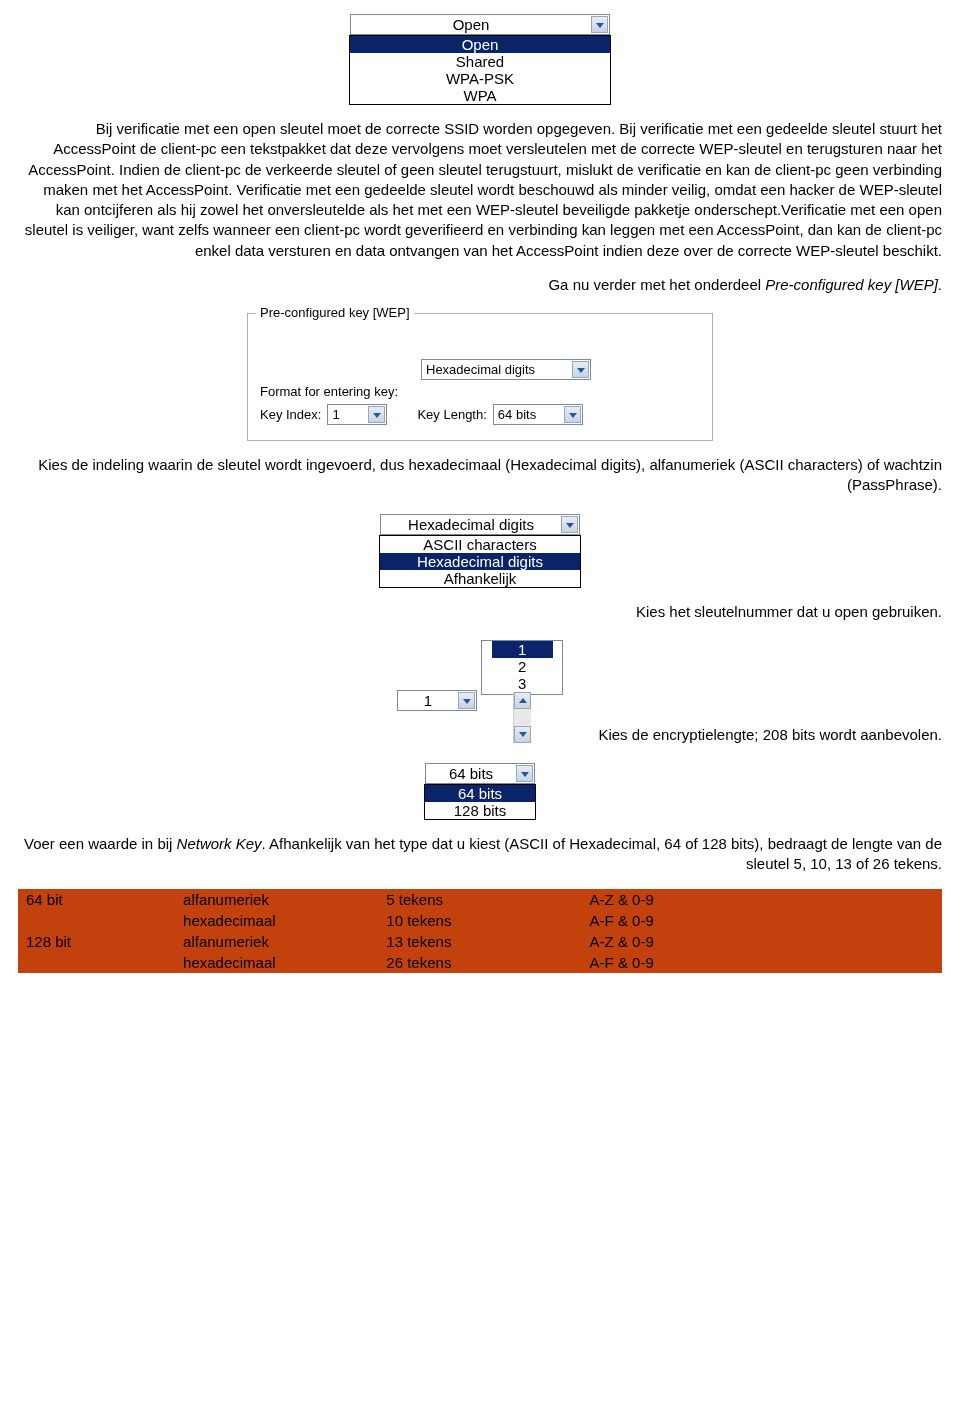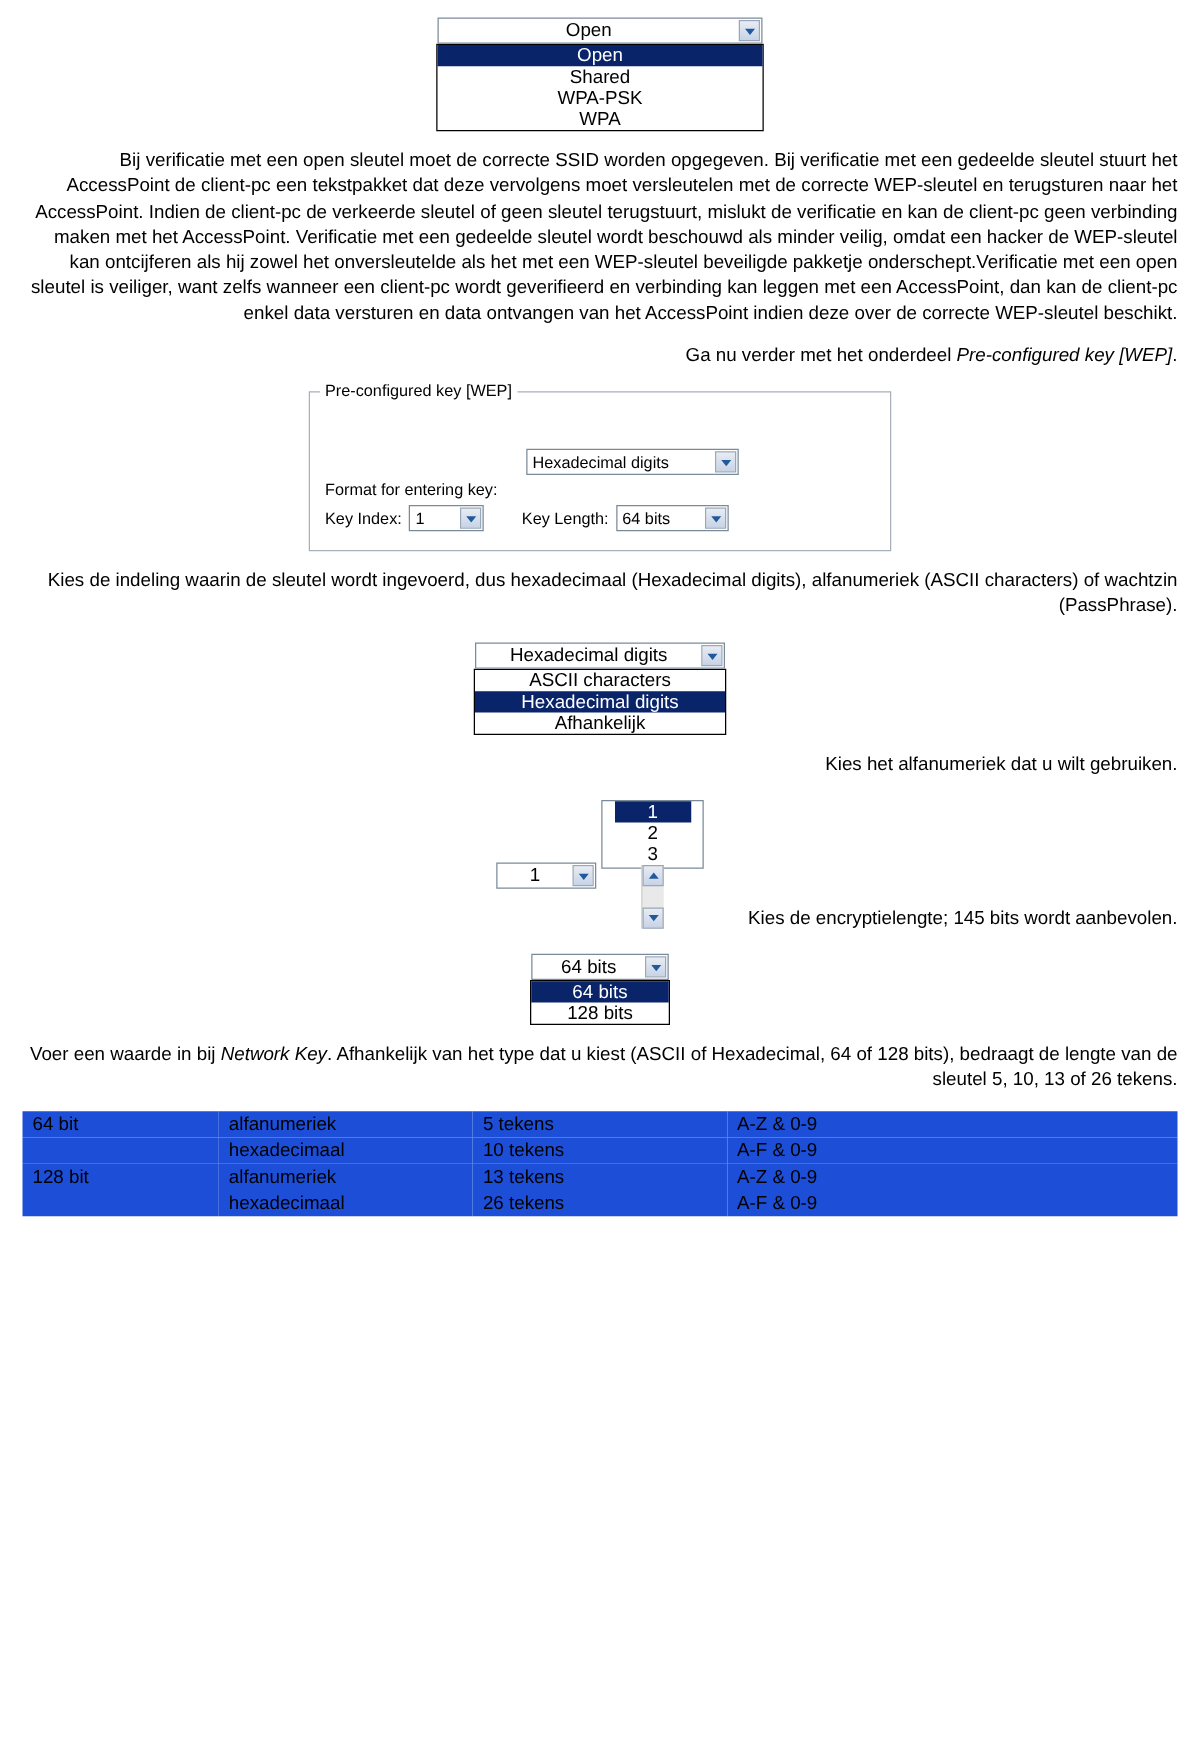--- a/index.html
+++ b/index.html
@@ -84,21 +84,21 @@
   }
 
   
   table.key-table{
     border-collapse:collapse;
     width:100%;
     font-size:15px;
     margin-top:6px;
   }
   table.key-table td{
-    background:#1d4ed8;
+    background:#c2410c;
     padding:2px 8px;
     text-align:left;
     vertical-align:top;
   }
 </style>
 </head>
 <body>
 
 <div class="center">
   <div class="img-block">
@@ -155,21 +155,21 @@
       <span class="dd-arrow"></span>
     </div>
     <div class="dd-list" style="width:200px;">
       <div class="dd-item">ASCII characters</div>
       <div class="dd-item dd-sel">Hexadecimal digits</div>
       <div class="dd-item">Afhankelijk</div>
     </div>
   </div>
 </div>
 
-<p>Kies het alfanumeriek dat u wilt gebruiken.</p>
+<p>Kies het sleutelnummer dat u open gebruiken.</p>
 
 <div class="center">
   <div class="img-block">
     <div class="dd-closed" style="width:80px;">
       <span>1</span>
       <span class="dd-arrow"></span>
     </div>
     <div class="scroll-wrap" style="width:80px; height:53px; position:relative;">
       <div class="scroll-list" style="width:61px;">
         <div class="dd-item dd-sel">1</div>
@@ -177,21 +177,21 @@
         <div class="dd-item">3</div>
       </div>
       <div class="scrollbar" style="height:51px;">
         <div class="scroll-up"></div>
         <div class="scroll-down"></div>
       </div>
     </div>
   </div>
 </div>
 
-<p>Kies de encryptielengte; 145 bits wordt aanbevolen.</p>
+<p>Kies de encryptielengte; 208 bits wordt aanbevolen.</p>
 
 <div class="center">
   <div class="img-block">
     <div class="dd-closed" style="width:110px;">
       <span>64 bits</span>
       <span class="dd-arrow"></span>
     </div>
     <div class="dd-list" style="width:110px;">
       <div class="dd-item dd-sel">64 bits</div>
       <div class="dd-item">128 bits</div>

